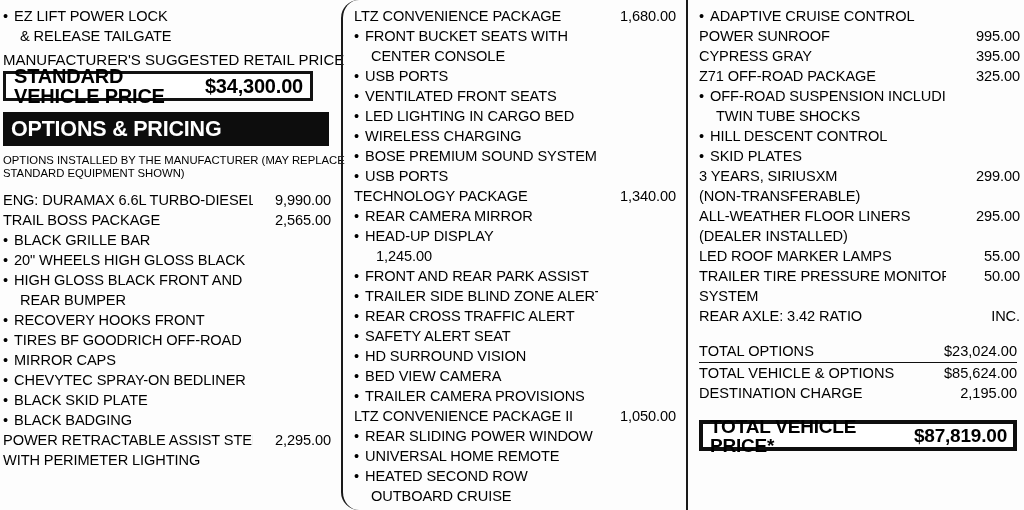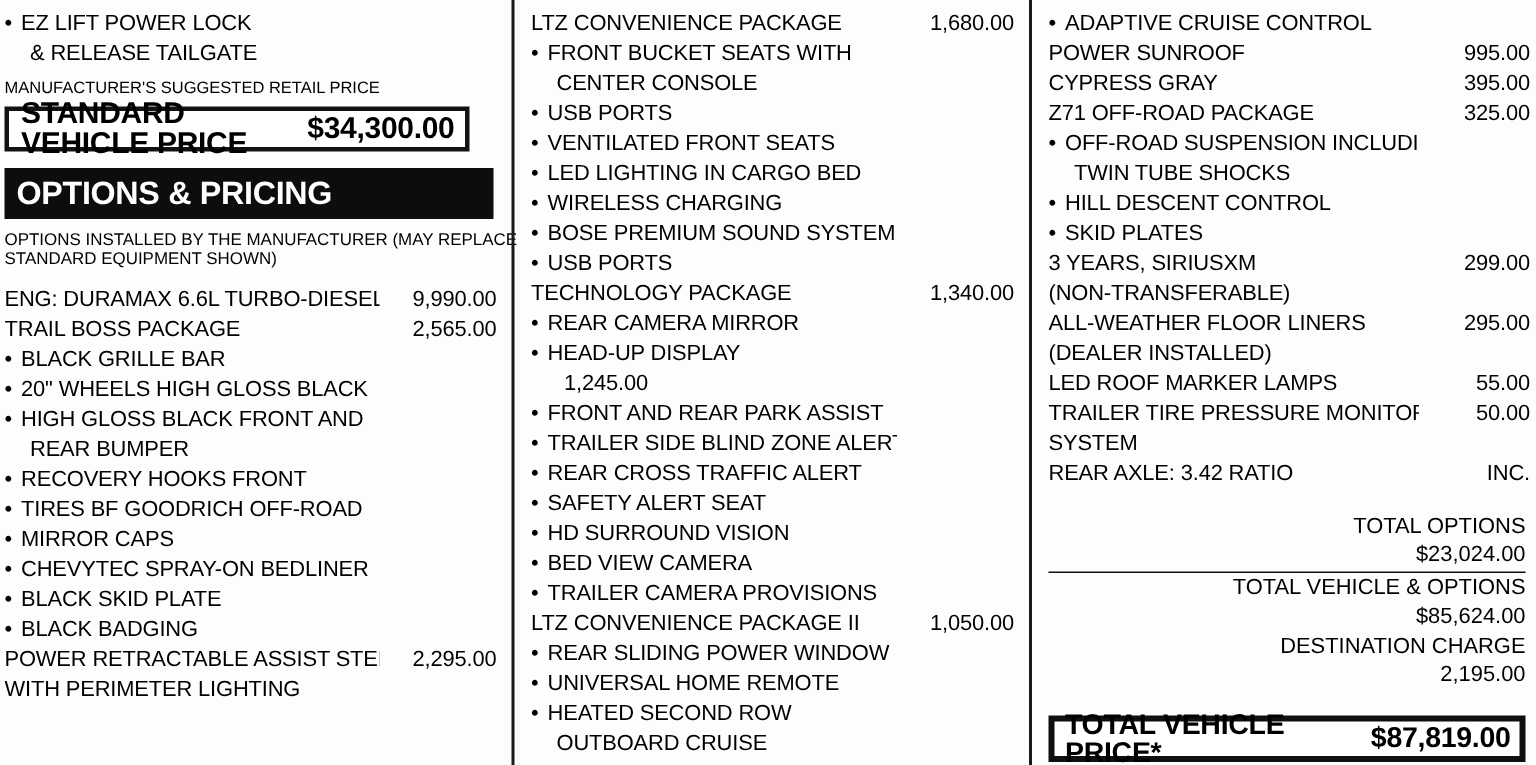--- a/index.html
+++ b/index.html
@@ -23,21 +23,21 @@
   }
   .col {
     position: absolute;
     top: 0;
     height: 510px;
     box-sizing: border-box;
     padding-top: 6px;
   }
   .col-left   { left: 0px;   width: 341px; padding-left: 3px;  padding-right: 10px; }
   .col-mid    { left: 341px; width: 345px; padding-left: 11px; padding-right: 10px;
-                border-left: 2px solid #1a1a1a; }
+                border-left: 2px solid #1a1a1a; border-radius: 18px; }
   .col-right  { left: 686px; width: 338px; padding-left: 11px; padding-right: 4px;
                 border-left: 2px solid #1a1a1a; }
 
   
   .row {
     display: flex;
     align-items: baseline;
     font-size: 14.6px;
     line-height: 20px;
     white-space: nowrap;
@@ -49,23 +49,23 @@
   
   .row.bullet .lbl { padding-left: 11px; text-indent: -11px; }
   .row.bullet .lbl::before { content: "\2022"; padding-right: 6px; }
   
   .row.cont .lbl { padding-left: 17px; }
   
   .row.plain .lbl { padding-left: 0; }
 
   
   .msrp-caption {
-    font-size: 11px;
+    font-size: 15px;
     line-height: 13px;
-    text-align: left;
+    text-align: center;
     letter-spacing: 0px;
     padding-right: 4px;
     margin-top: 7px;
     white-space: nowrap;
   }
 
   
   .svp-box {
     margin-top: 5px;
     margin-right: 18px;
@@ -119,26 +119,25 @@
     max-width: 305px;
   }
   .disclaimer div { white-space: nowrap; }
 
   .gap-10 { height: 11px; }
 
   
   .totals { margin-top: 15px; margin-right: 3px; }
   .totals .trow {
     display: flex;
-    align-items: flex-end;
+    align-items: center;
     font-size: 14.6px;
     line-height: 19px;
     white-space: nowrap;
     padding-top: 1px;
-    flex-direction: column;
   }
   .totals .trow .lbl { flex: 1 1 auto; }
   .totals .trow .amt { flex: 0 0 auto; text-align: right; }
   .totals .trow.underlined { border-bottom: 1.5px solid #101010; padding-bottom: 1px; }
 
   .tvp-box {
     margin-top: 17px;
     margin-right: 3px;
     border: 4px solid #0f0f0f;
     background: #ffffff;

